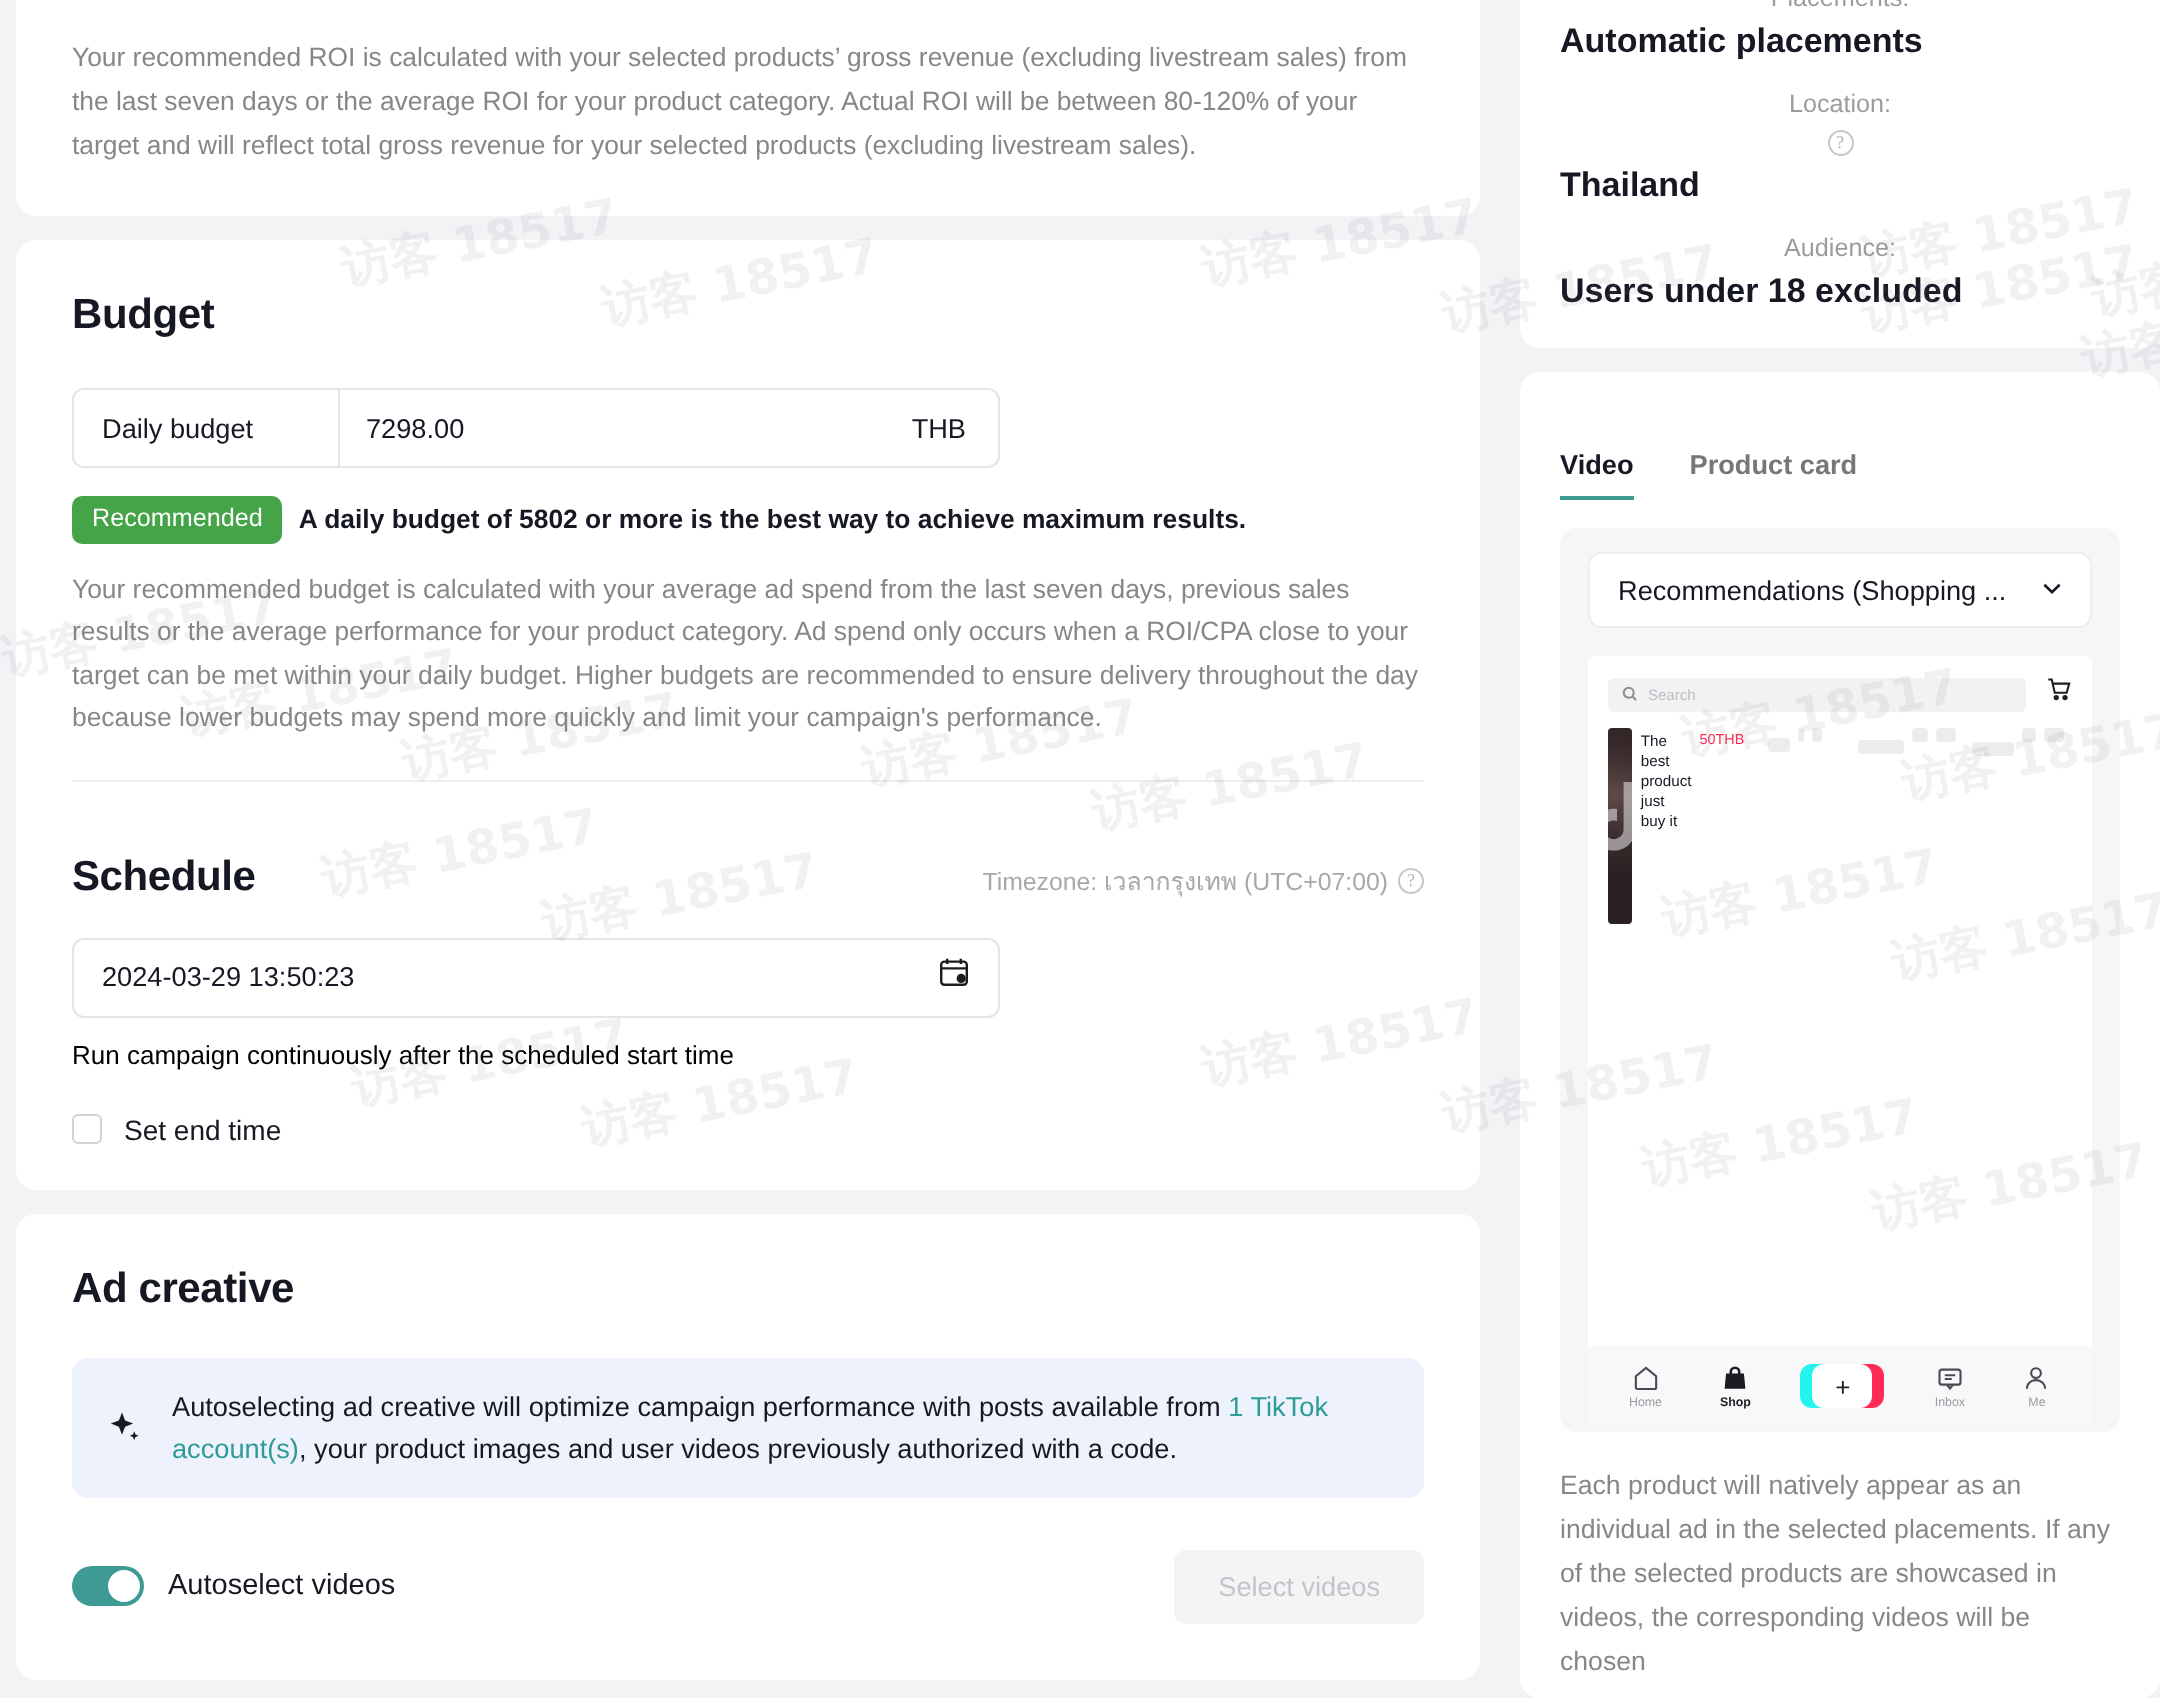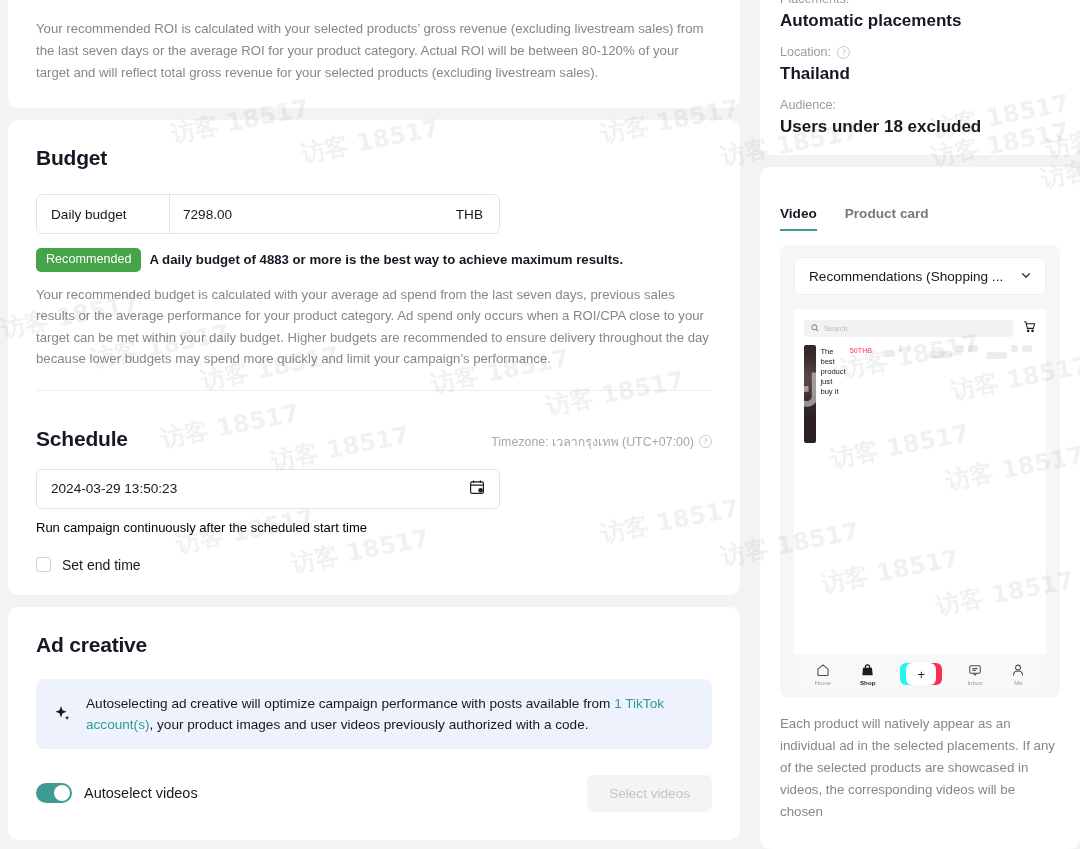--- a/index.html
+++ b/index.html
@@ -161,21 +161,21 @@
   
   .footer-card { padding: 22px 28px; height: 60px; display: flex; align-items: center; justify-content: space-between; }
 
   
   .right-col {
     width: 332px; height: 849px; position: relative; z-index: 2;
     display: flex; flex-direction: column; gap: 12px;
   }
   .r-card { background: #fff; border-radius: 10px; margin: 0 0 0 12px; }
   .summary-card { padding: 0 20px 18px 20px; margin-top: -8px; border-radius: 0 0 10px 10px; }
-  .sum-k { font-size: 12.6px; color: #9b9ca0; margin-top: 14px; display: flex; align-items: center; gap: 6px; }
+  .sum-k { font-size: 12.6px; color: #9b9ca0; margin-top: 14px; display: flex; align-items: center; gap: 6px; flex-direction: column; }
   .sum-k:first-child { margin-top: 0; }
   .sum-v { font-size: 17px; color: #161823; font-weight: 700; margin-top: 5px; }
 
   .preview-card { padding: 22px 20px 0 20px; flex: 1; overflow: hidden; }
   .pv-title { font-size: 20px; font-weight: 700; color: #161823; }
   .pv-tabs { margin-top: 17px; display: flex; gap: 28px; }
   .pv-tab { font-size: 13.6px; color: #76777b; padding-bottom: 8px; cursor: pointer; font-weight: 700;}
   .pv-tab.active { color: #161823; border-bottom: 2.5px solid #3d9b93; }
 
   .pv-stage {
@@ -265,21 +265,21 @@
       <div class="budget-row">
         <div class="budget-type">Daily budget</div>
         <div class="budget-amt">
           <input value="7298.00" style="">
           <div class="budget-cur">THB</div>
         </div>
       </div>
 
       <div class="rec-line">
         <div class="rec-badge">Recommended</div>
-        <div class="rec-text">A daily budget of 4883 or more is the best way to achieve maximum results.</div>
+        <div class="rec-text">A daily budget of 5802 or more is the best way to achieve maximum results.</div>
       </div>
 
       <div class="budget-desc">Your recommended budget is calculated with your average ad spend from the last seven days, previous sales results or the average performance for your product category. Ad spend only occurs when a ROI/CPA close to your target can be met within your daily budget. Higher budgets are recommended to ensure delivery throughout the day because lower budgets may spend more quickly and limit your campaign's performance.</div>
 
       <div class="divider"></div>
 
       <div class="sched-head">
         <h2 class="sec-title">Schedule</h2>
         <div class="tz">
           <span>Timezone: เวลากรุงเทพ (UTC+07:00)</span>

